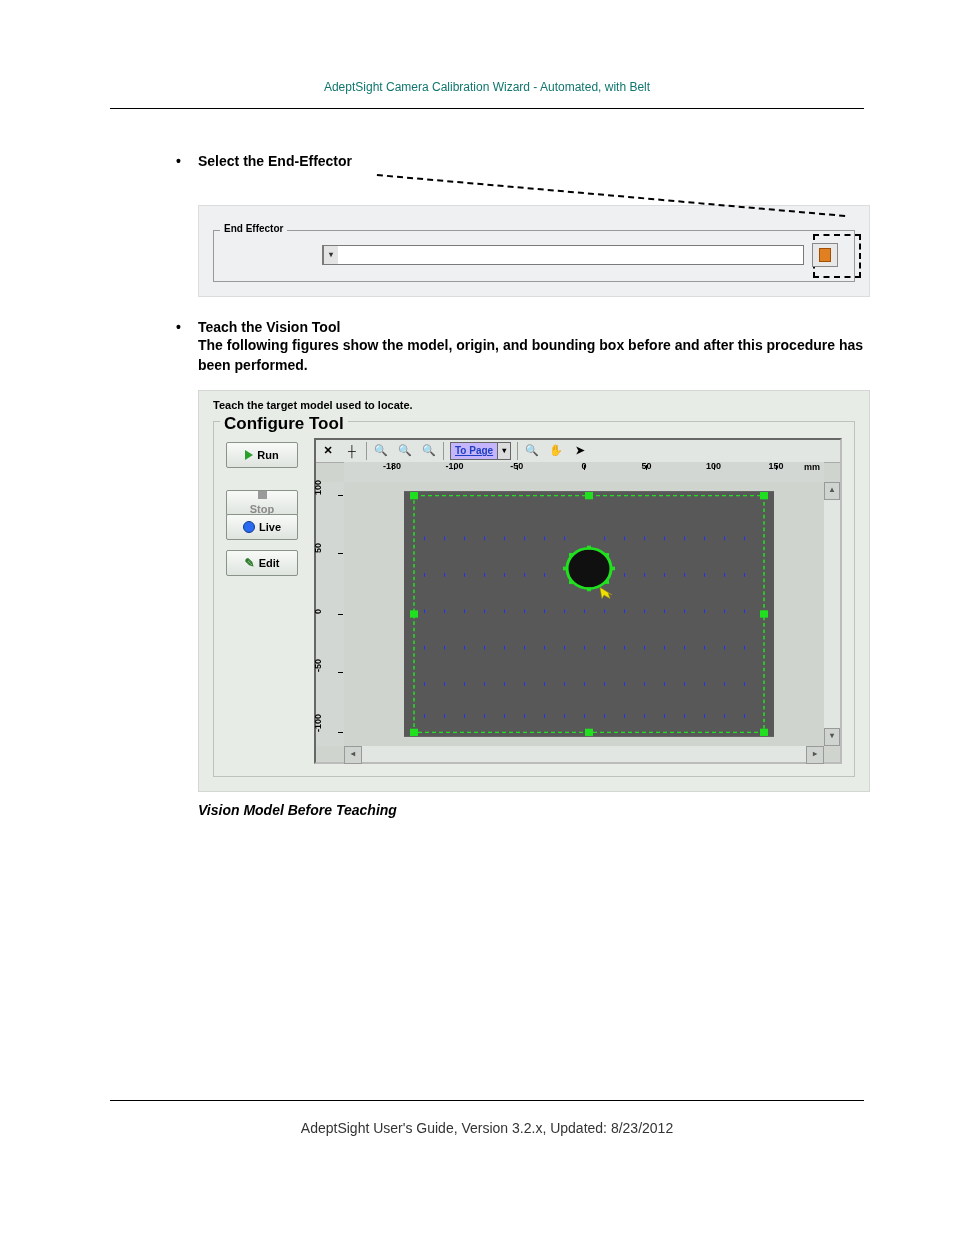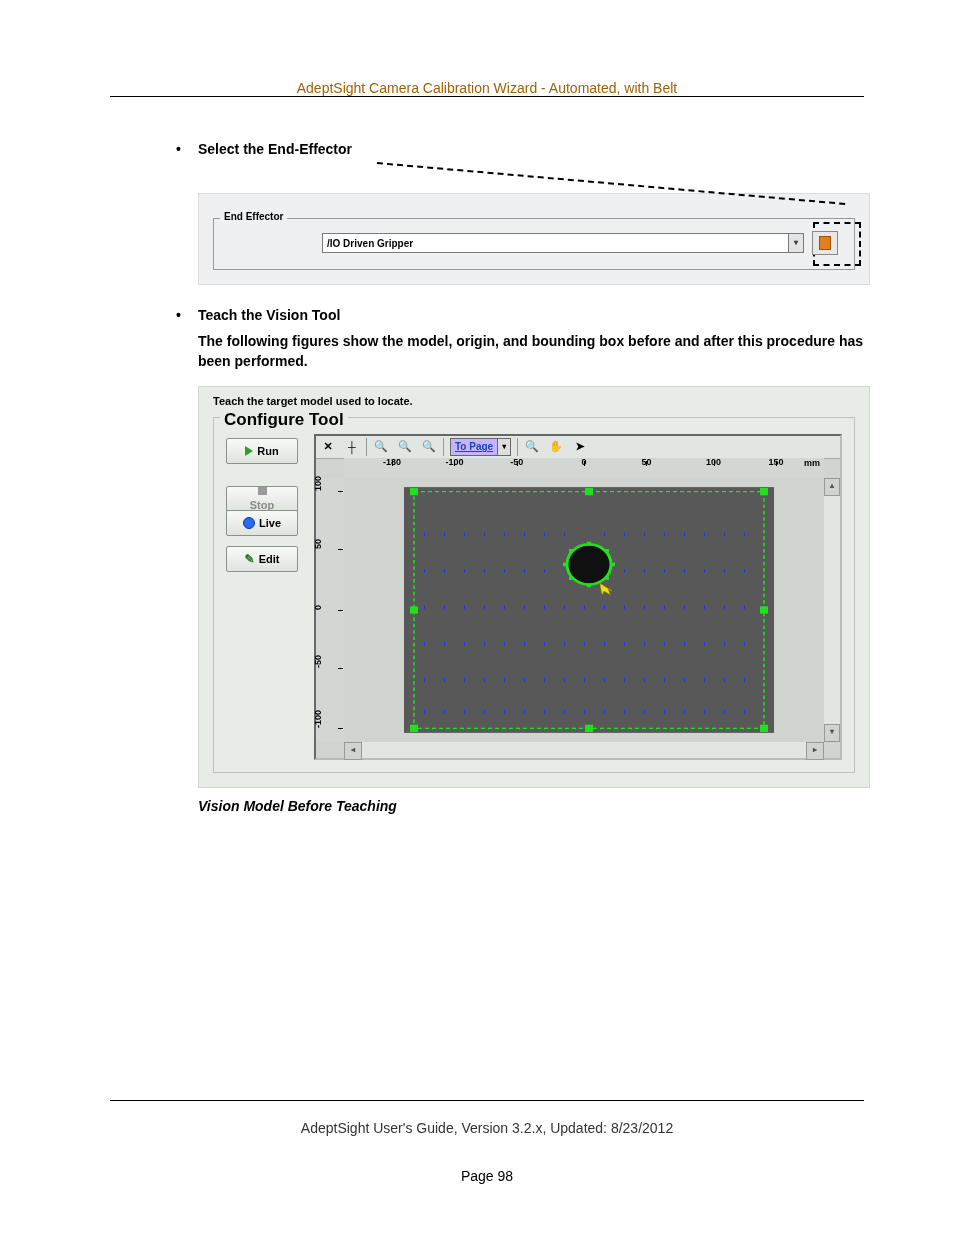--- a/index.html
+++ b/index.html
@@ -11,22 +11,23 @@
   }
   .page {
     width: 954px;
     height: 1235px;
     position: relative;
     box-sizing: border-box;
     padding: 80px 90px 40px 110px;
   }
   .header-title {
     text-align: center;
-    font-size: 14px;
-    color: #a16207;
+    font-size: 12px;
+    color: #0f766e;
+    margin-bottom: 14px;
   }
   hr.rule {
     border: none;
     border-top: 1px solid #000;
     margin: 0;
   }
   .content {
     padding: 44px 0 0 60px;
     font-weight: bold;
   }
@@ -44,21 +45,21 @@
   ul.main > li::before {
     content: "•";
     position: absolute;
     left: 6px;
     top: 0;
     font-size: 14px;
   }
   .li-text { font-size: 14px; }
   .sub-para {
     font-size: 14px;
-    margin: 8px 0 14px 0;
+    margin: 0 0 14px 0;
     line-height: 1.45;
   }
   .caption {
     font-style: italic;
     font-size: 14px;
     margin-top: 10px;
   }
 
   
   .ee-outer {
@@ -378,21 +379,20 @@
         
         <div class="ee-outer" style="position:relative;">
 
           <div class="dashed-line" style="left:178px; top:-32px; width:470px; transform:rotate(5deg);"></div>
 
           <div class="dashed-box" style="right:8px; top:28px; width:44px; height:40px;"></div>
 
           <div class="ee-group">
             <div class="ee-legend">End Effector</div>
             <div class="ee-combo">
-              <div class="val">/IO Driven Gripper</div>
               <div class="arrow">▾</div>
             </div>
             <div class="ee-btn">
               <div class="ee-btn-inner"></div>
             </div>
           </div>
         </div>
       </li>
 
       <li style="margin-top:22px;">
@@ -636,14 +636,13 @@
           </div>
         </div>
 
         <div class="caption">Vision Model Before Teaching</div>
       </li>
     </ul>
   </div>
 
   <div class="footer-rule"></div>
   <div class="footer-text">AdeptSight User's Guide,  Version 3.2.x, Updated: 8/23/2012</div>
-  <div class="page-num">Page 98</div>
 </div>
 
 </body></html>

